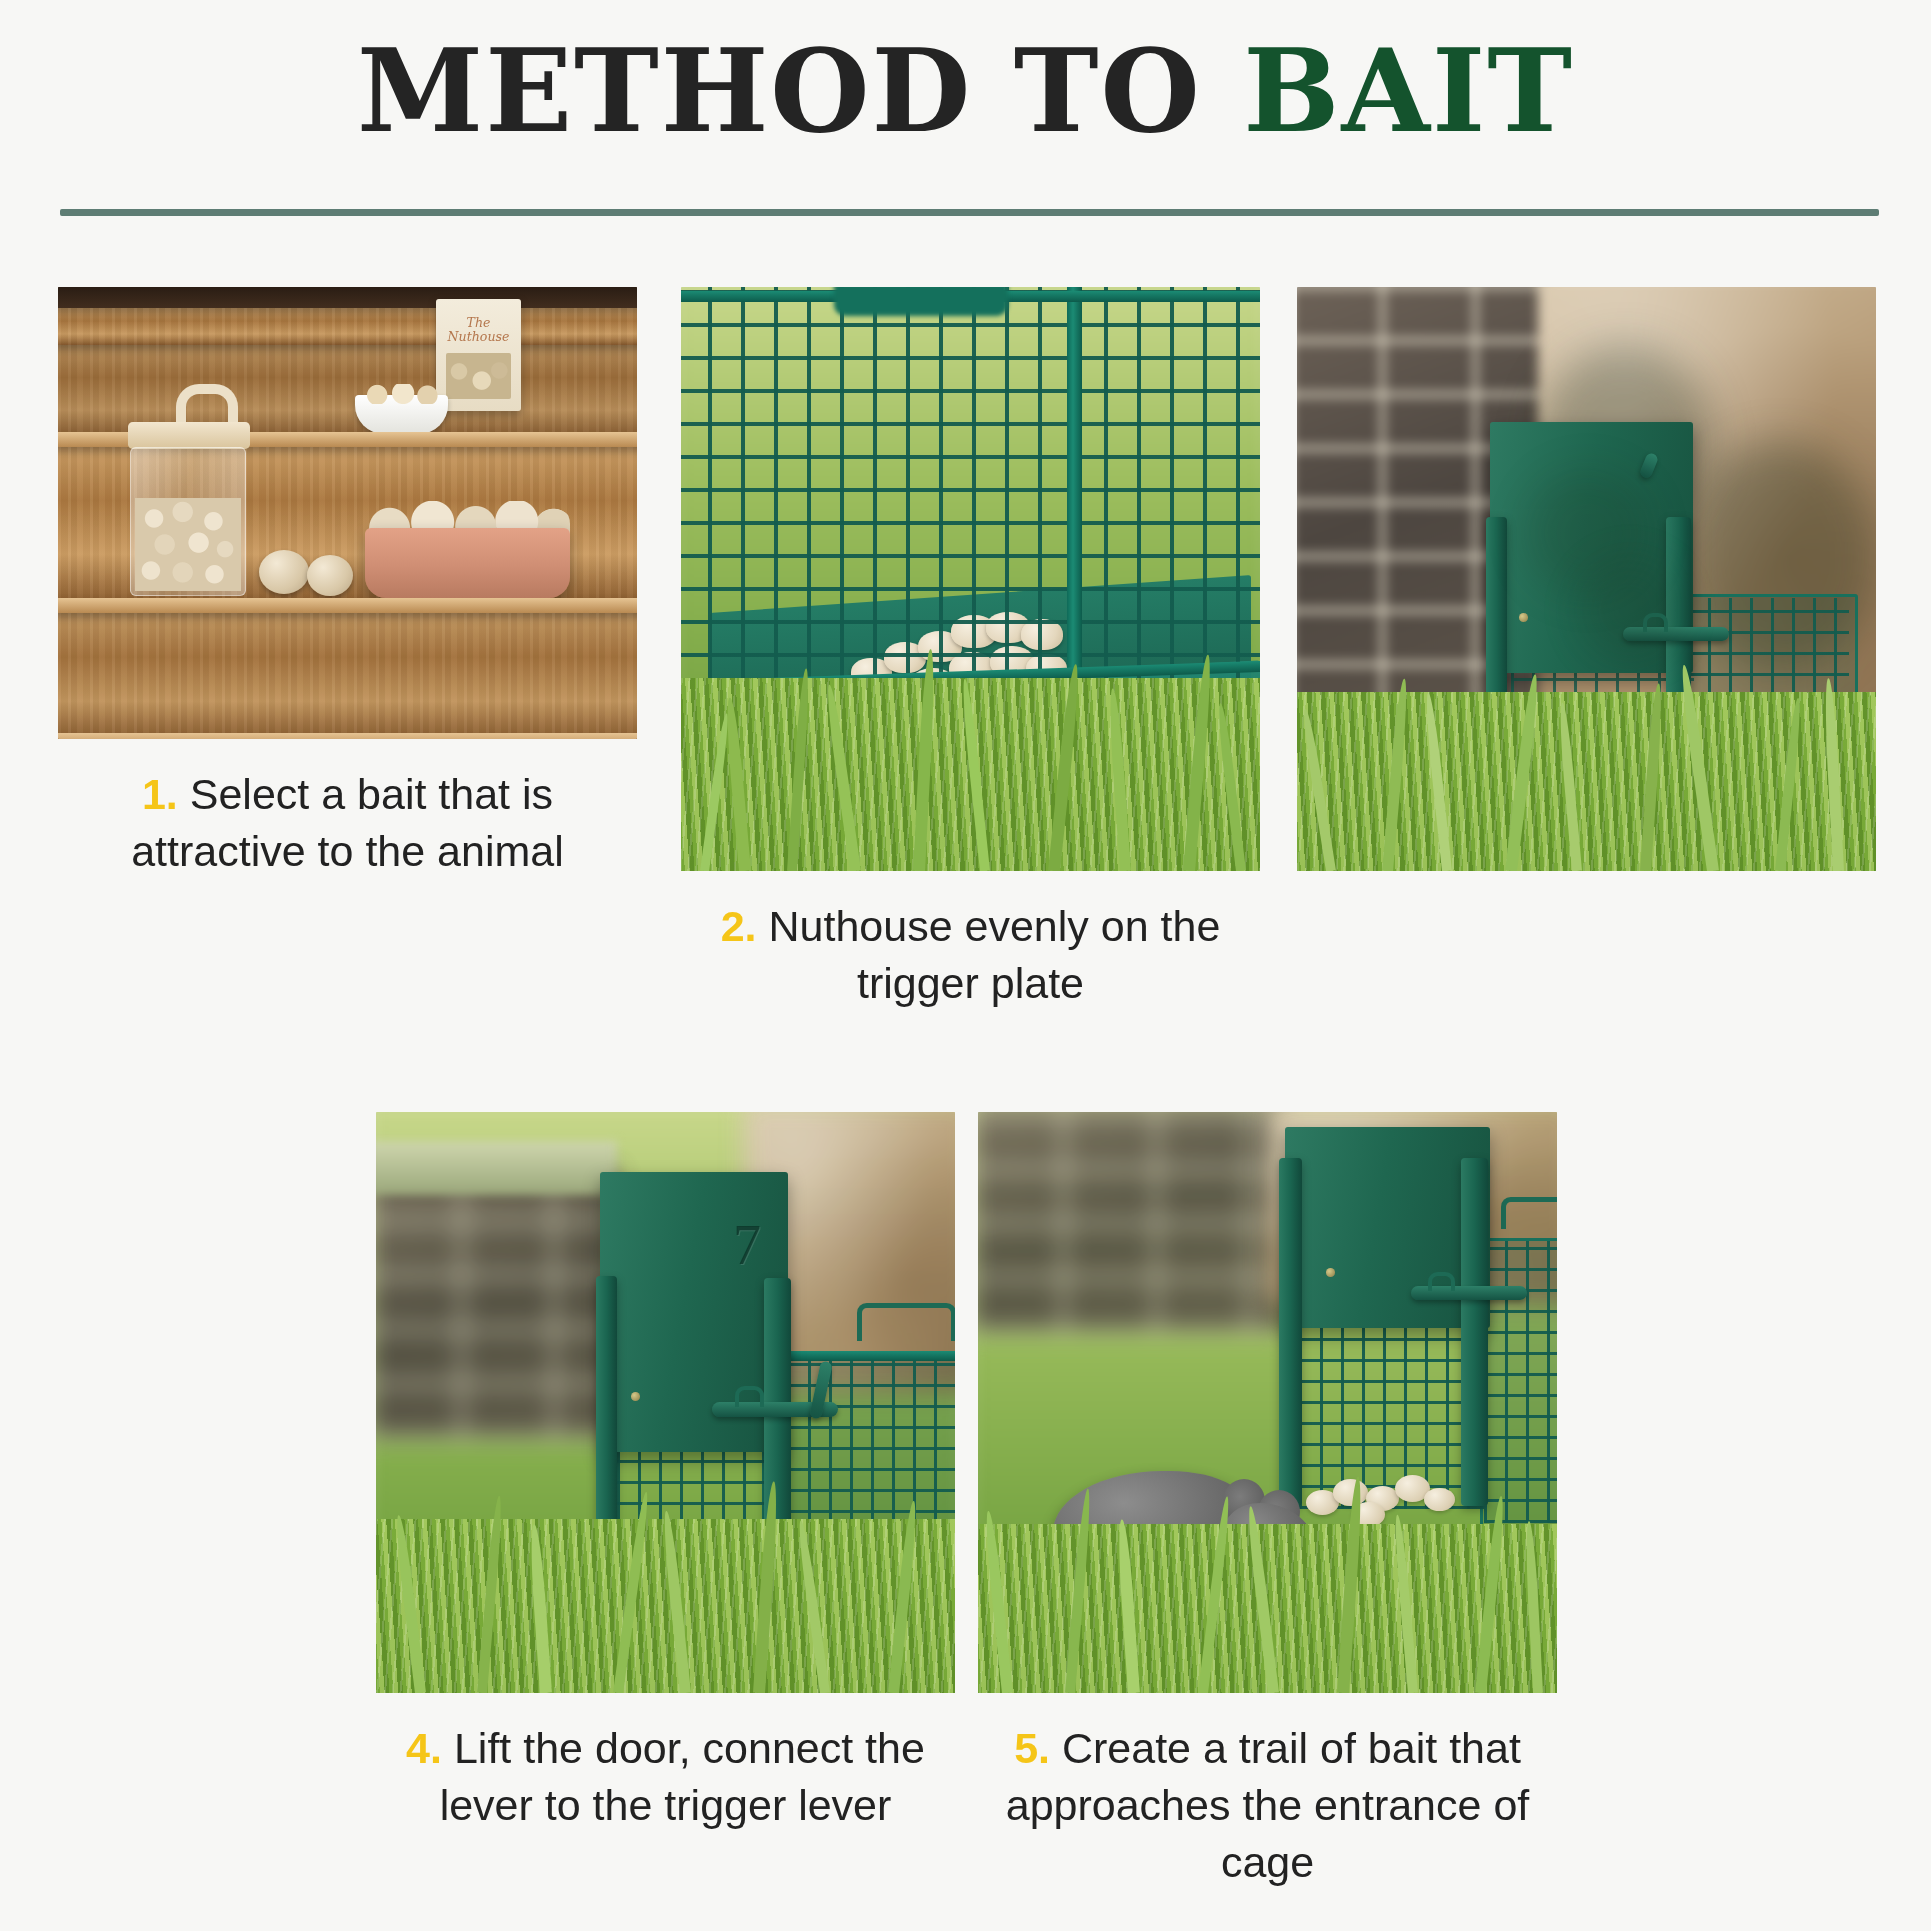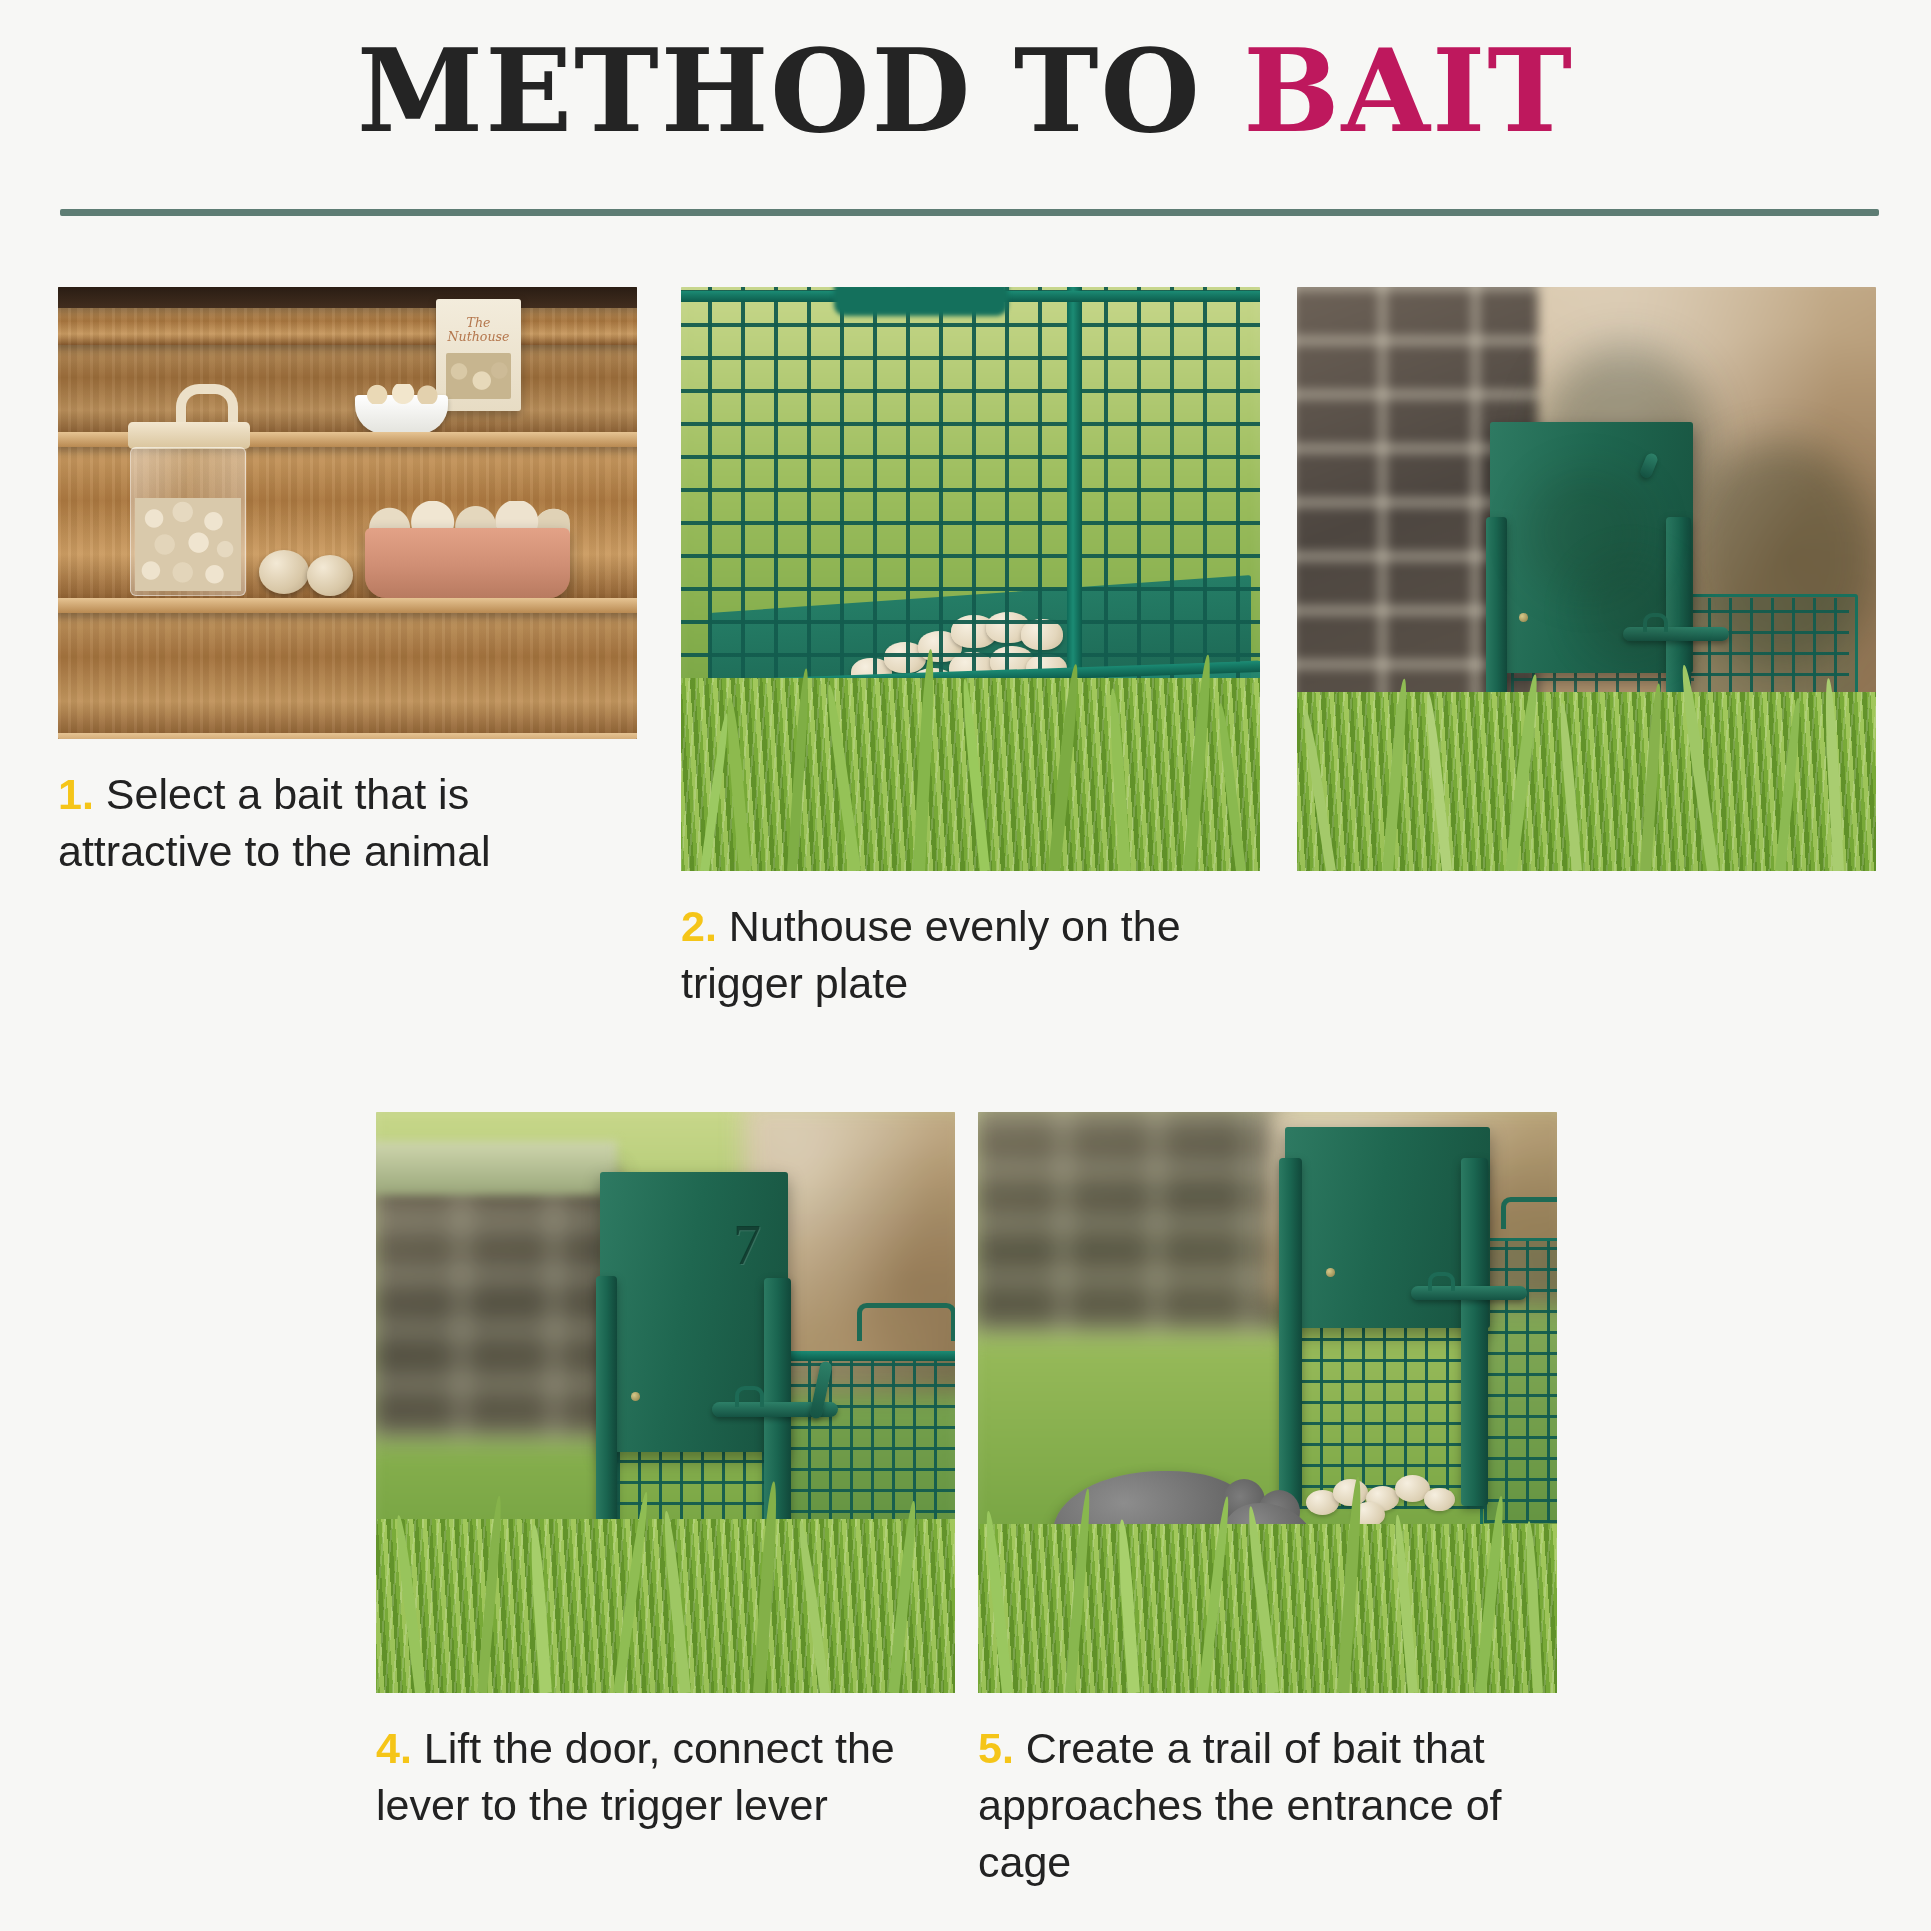--- a/index.html
+++ b/index.html
@@ -16,35 +16,36 @@
     position:absolute;left:0;top:29px;width:1931px;
     text-align:center;
     font-family:"DejaVu Serif", serif;
     font-weight:bold;
     font-size:114px;
     letter-spacing:1.9px;
     line-height:1.1;
     white-space:nowrap;
   }
   .title .t-dark{color:#242424;}
-  .title .t-accent{color:#be185d;}
+  .title .t-accent{color:#14532d;}
 
   .divider{
     position:absolute;left:60px;top:209px;width:1819px;height:6.8px;
     background:#5e7d74;border-radius:1.9px;
   }
 
   
   .panel{position:absolute;}
   .photo{
     position:relative;overflow:hidden;background:#ddd;
     border-radius:1px;
   }
   .caption{
     margin-top:27px;
+    text-align:center;
     font-size:43px;
     line-height:1.33;
     color:#222222;
     font-weight:400;
   }
   .caption .num{color:#f5c518;font-weight:bold;}
 
   
   #p1{left:58px;top:287px;width:579px;}
   #p1 .photo{width:579px;height:452px;}

